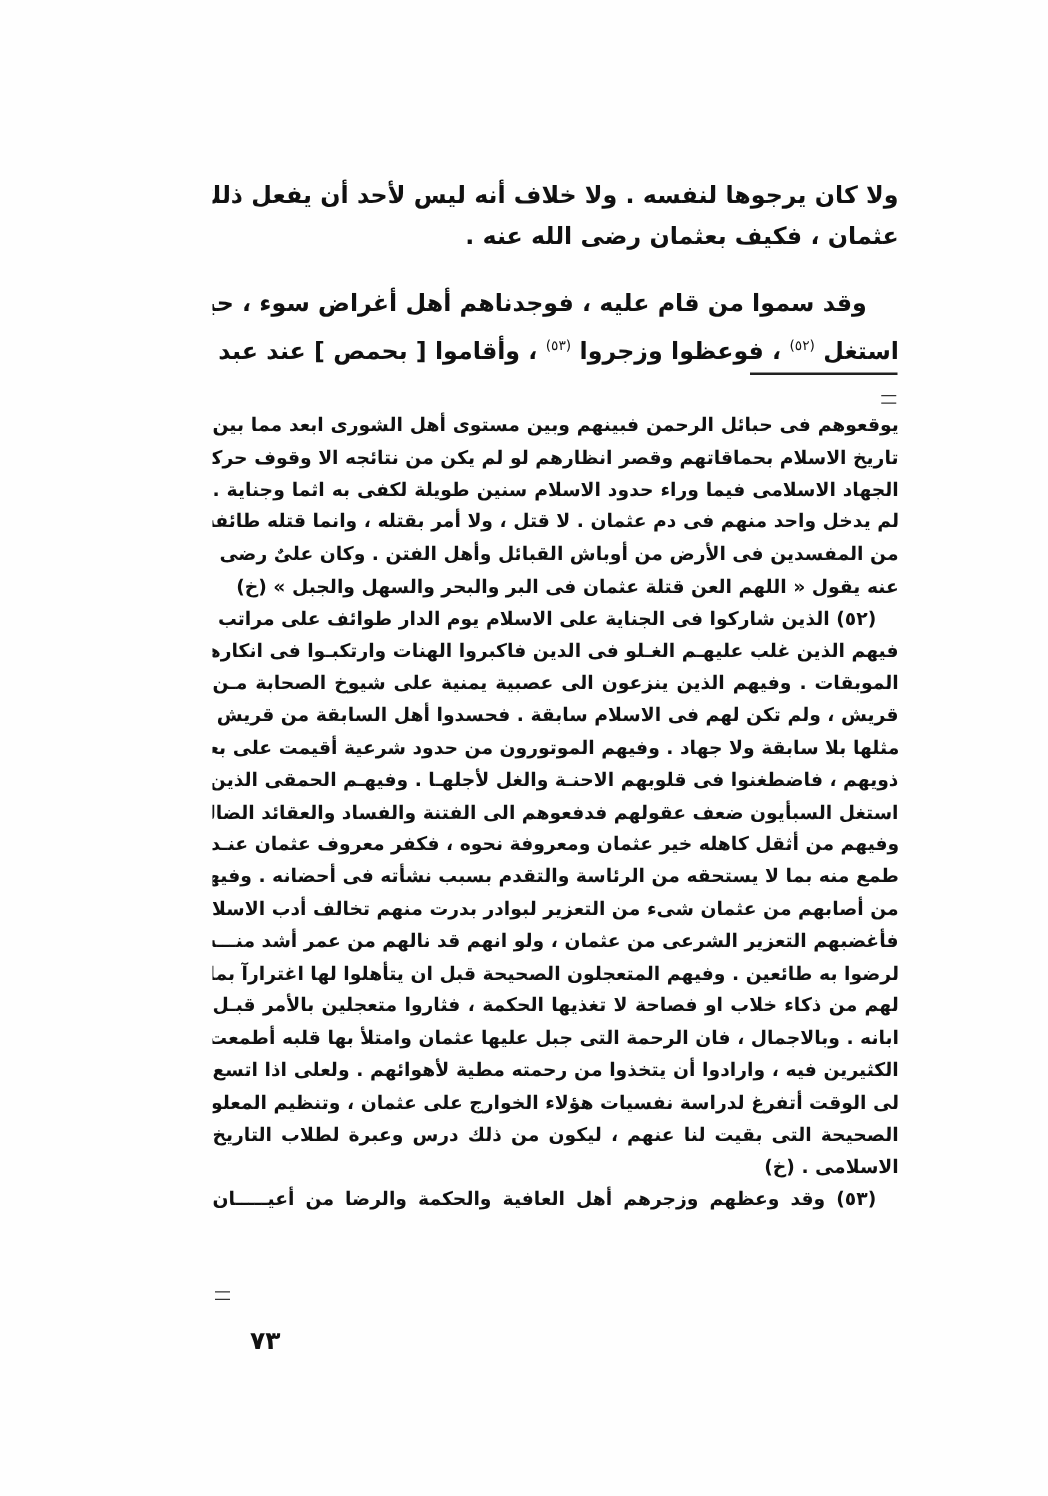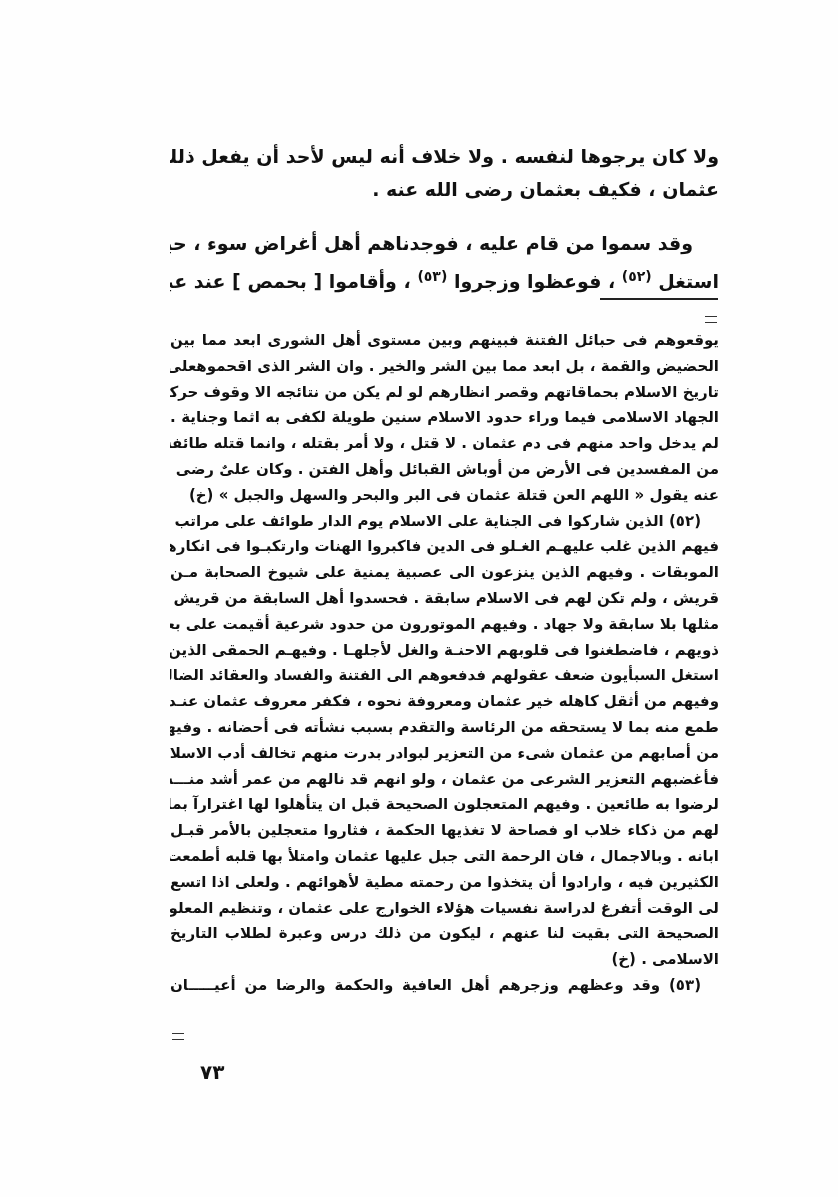--- a/index.html
+++ b/index.html
@@ -57,23 +57,23 @@
       text-align: justify;
       text-align-last: justify;
     }
     .note-line.last {
       text-align-last: right;
     }
     .note-line.indent {
       padding-right: 18px;
     }
     .sup {
-      font-size: 14px;
+      font-size: 11px;
       vertical-align: super;
-      font-weight: bold;
+      font-weight: normal;
     }
     .divider {
       position: absolute;
       left: 600px;
       top: 298px;
       width: 118px;
       height: 0;
       border-top: 2px solid #222;
     }
     .eq-mark {
@@ -113,22 +113,21 @@
       <span class="sup">(٥٣)</span>
       <span>، وأقاموا [ بحمص ] عند عبد الرحمن</span>
     </div>
   </div>
 
   <div class="divider"></div>
   <div class="eq-mark" style="left:705px; top:316px;"></div>
 
   <div class="text-block" style="top:328px;">
     <div>
-      <div class="note-line">يوقعوهم فى حبائل الفتنة فبينهم وبين مستوى أهل الشورى ابعد مما بين</div>
-      <div class="note-line">الحضيض والقمة ، بل ابعد مما بين الشر والخير . وان الشر الذى اقحموهعلى</div>
+      <div class="note-line">يوقعوهم فى حبائل الرحمن فبينهم وبين مستوى أهل الشورى ابعد مما بين</div>
       <div class="note-line">تاريخ الاسلام بحماقاتهم وقصر انظارهم لو لم يكن من نتائجه الا وقوف حركة</div>
       <div class="note-line">الجهاد الاسلامى فيما وراء حدود الاسلام سنين طويلة لكفى به اثما وجناية .</div>
       <div class="note-line">لم يدخل واحد منهم فى دم عثمان . لا قتل ، ولا أمر بقتله ، وانما قتله طائفة</div>
       <div class="note-line">من المفسدين فى الأرض من أوباش القبائل وأهل الفتن . وكان علىٌ رضى الله</div>
       <div class="note-line last">عنه يقول « اللهم العن قتلة عثمان فى البر والبحر والسهل والجبل » (خ)</div>
     </div>
 
     <div>
       <div class="note-line indent">(٥٢) الذين شاركوا فى الجناية على الاسلام يوم الدار طوائف على مراتب :</div>
       <div class="note-line">فيهم الذين غلب عليهـم الغـلو فى الدين فاكبروا الهنات وارتكبـوا فى انكارها</div>

